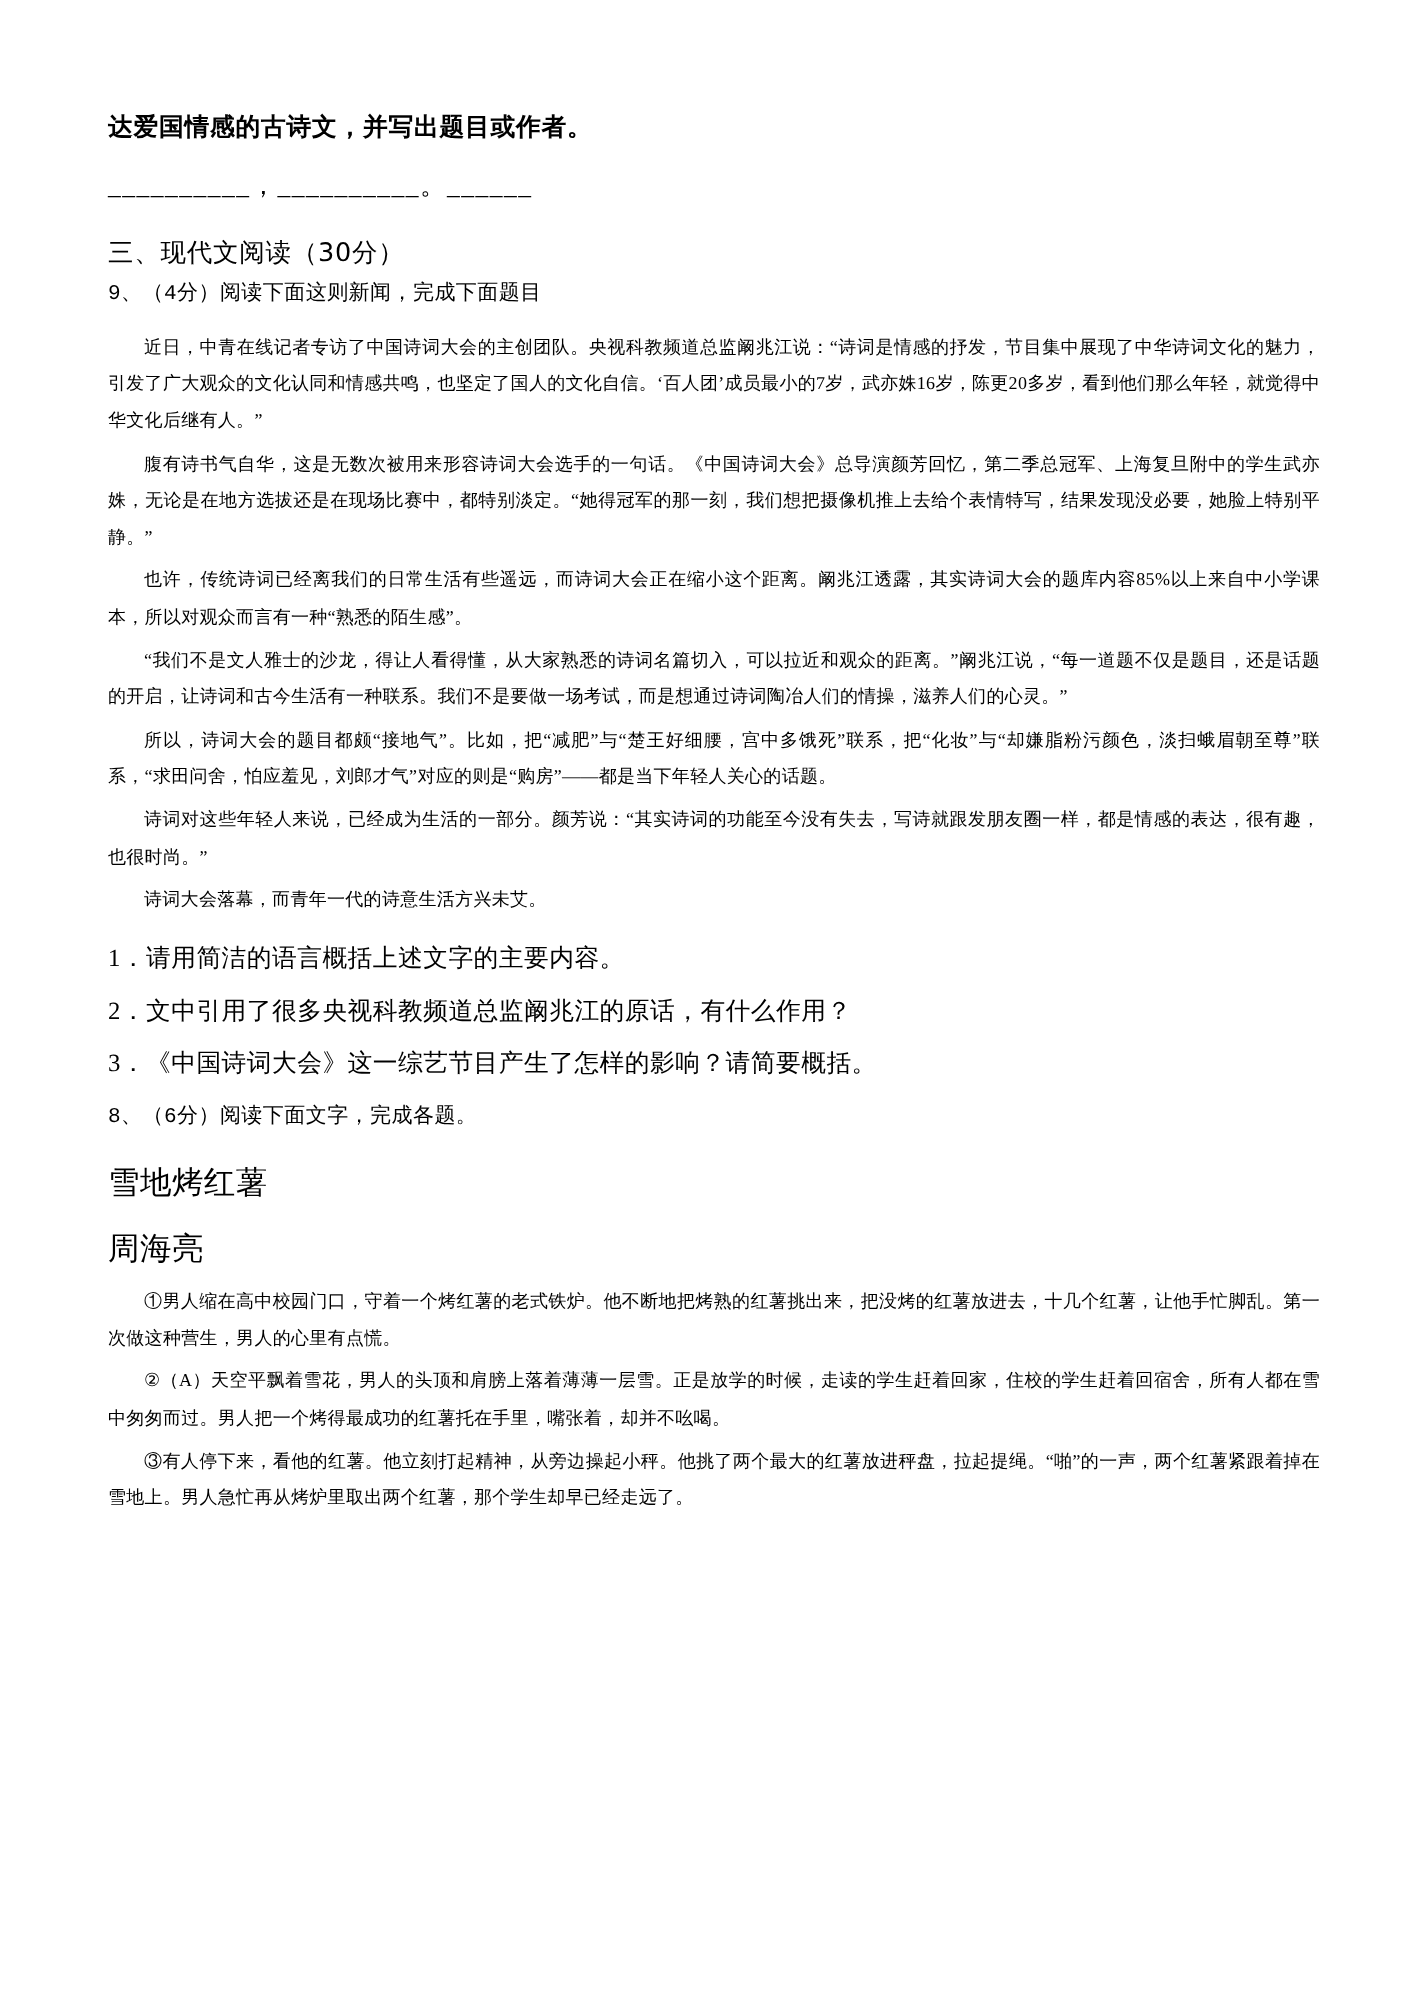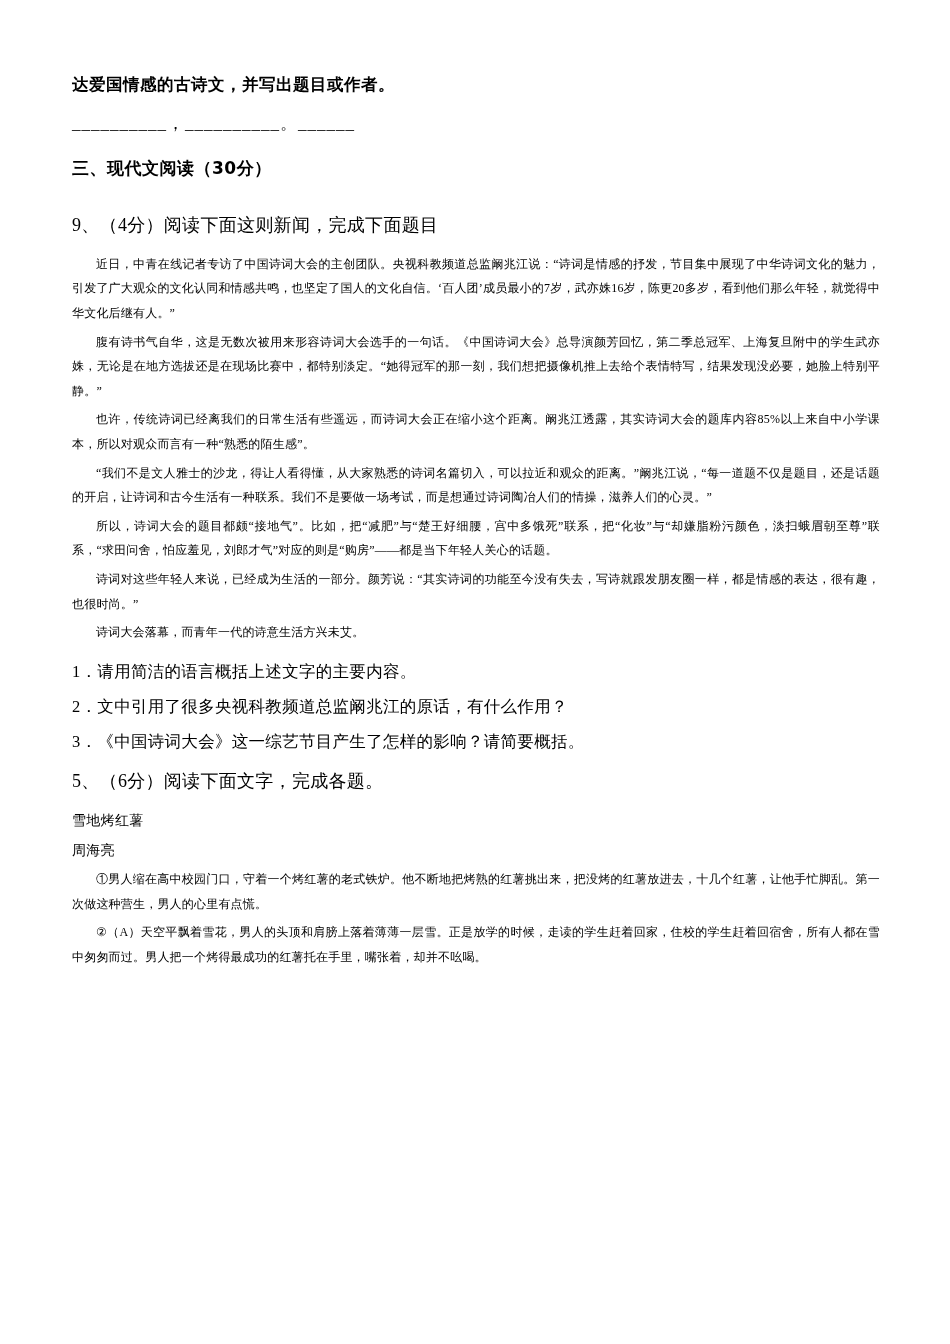--- a/index.html
+++ b/index.html
@@ -32,45 +32,45 @@
   }
   .blanks {
     font-family: "Liberation Serif", serif;
     font-size: 17px;
     letter-spacing: 1px;
     margin: 13px 0 22px 0;
     white-space: nowrap;
   }
   .section-title {
     font-family: "DejaVu Sans", "Liberation Sans", sans-serif;
-    font-weight: bold;
+    font-weight: normal;
     font-size: 17px;
-    margin: 0 0 30px 0;
+    margin: 0 0 4px 0;
     letter-spacing: 0.5px;
   }
   .q-line {
-    font-family: Liberation Serif, serif;
-    font-size: 18px;
+    font-family: Liberation Mono, monospace;
+    font-size: 14px;
     margin: 0 0 10px 0;
     line-height: 1.75;
     letter-spacing: 0.3px;
   }
   .para {
     font-family: "Liberation Serif", serif;
     font-size: 12px;
     line-height: 2.05;
     margin: 0 0 4px 0;
     text-align: justify;
     text-justify: inter-ideograph;
     text-indent: 2em;
     letter-spacing: 0.2px;
   }
   .sub-line {
     font-family: "Liberation Serif", serif;
-    font-size: 14px;
+    font-size: 21px;
     line-height: 2.0;
     margin: 0 0 2px 0;
     letter-spacing: 0.3px;
   }
   .numbered {
     font-family: Liberation Serif, serif;
     font-size: 16.5px;
     line-height: 2.0;
     margin: 0 0 2px 0;
     letter-spacing: 0.3px;
@@ -99,22 +99,23 @@
   <div class="para">诗词大会落幕，而青年一代的诗意生活方兴未艾。</div>
 
   <div class="spacer-sm"></div>
 
   <div class="numbered">1．请用简洁的语言概括上述文字的主要内容。</div>
   <div class="numbered">2．文中引用了很多央视科教频道总监阚兆江的原话，有什么作用？</div>
   <div class="numbered">3．《中国诗词大会》这一综艺节目产生了怎样的影响？请简要概括。</div>
 
   <div class="spacer-sm"></div>
 
-  <div class="q-line">5、（6分）阅读下面文字，完成各题。</div>
+  <div class="q-line">8、（6分）阅读下面文字，完成各题。</div>
 
   <div class="sub-line">雪地烤红薯</div>
 
   <div class="sub-line">周海亮</div>
 
   <div class="para">①男人缩在高中校园门口，守着一个烤红薯的老式铁炉。他不断地把烤熟的红薯挑出来，把没烤的红薯放进去，十几个红薯，让他手忙脚乱。第一次做这种营生，男人的心里有点慌。</div>
   <div class="para">②（A）天空平飘着雪花，男人的头顶和肩膀上落着薄薄一层雪。正是放学的时候，走读的学生赶着回家，住校的学生赶着回宿舍，所有人都在雪中匆匆而过。男人把一个烤得最成功的红薯托在手里，嘴张着，却并不吆喝。</div>
+  <div class="para">③有人停下来，看他的红薯。他立刻打起精神，从旁边操起小秤。他挑了两个最大的红薯放进秤盘，拉起提绳。“啪”的一声，两个红薯紧跟着掉在雪地上。男人急忙再从烤炉里取出两个红薯，那个学生却早已经走远了。</div>
 
 </div>
 
 </body></html>

